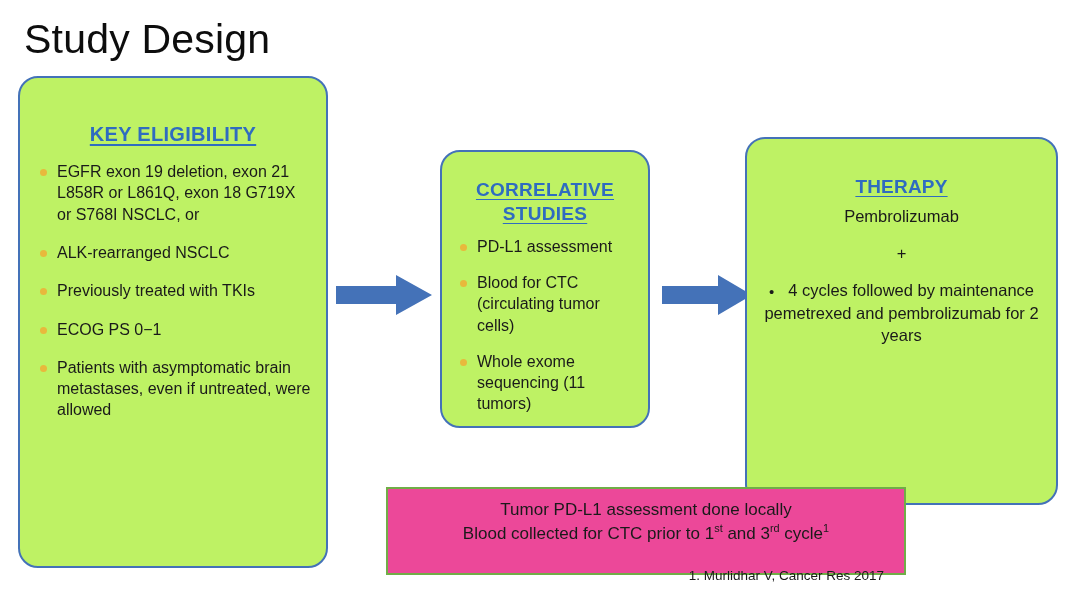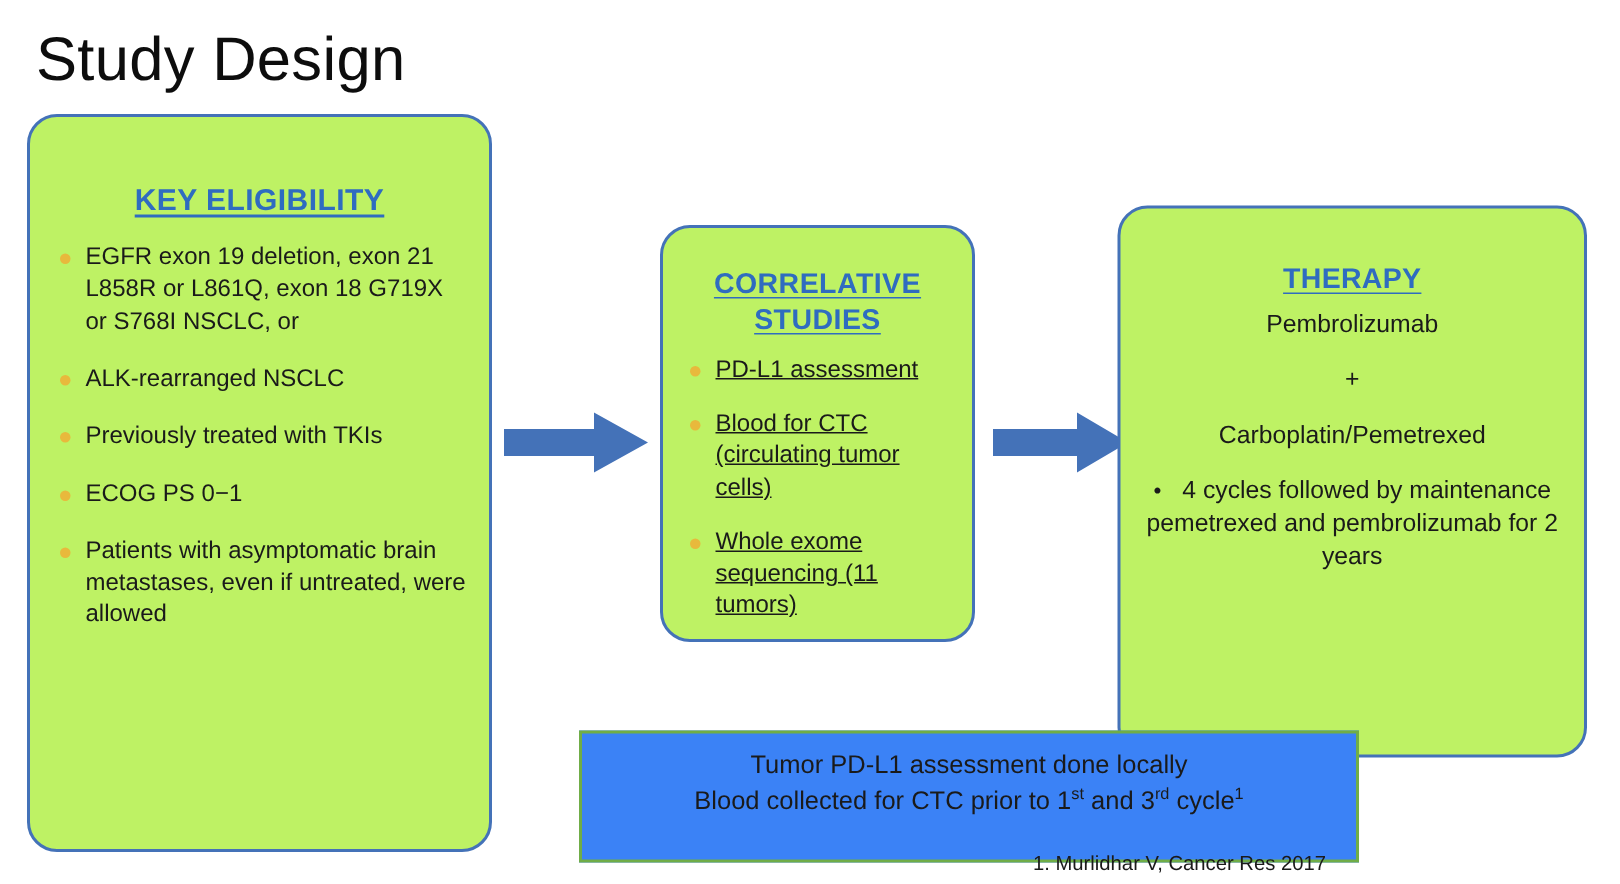--- a/index.html
+++ b/index.html
@@ -80,21 +80,21 @@
     position: absolute;
     left: 4px;
     top: 8px;
     width: 7px;
     height: 7px;
     border-radius: 50%;
     background: #e8b93c;
   }
   .list-eligibility { margin: 0 14px 0 16px; }
   .list-eligibility .bullet-item { margin-bottom: 17px; }
-  .list-correlative { margin: 0 10px 0 14px; text-decoration: underline; }
+  .list-correlative { margin: 0 10px 0 14px; }
   .list-correlative .bullet-item { margin-bottom: 15px; font-size: 16px; }
 
   
   .therapy-body {
     text-align: center;
     font-size: 16.5px;
     line-height: 1.34;
     padding: 0 14px;
   }
   .therapy-line { margin: 0 0 15px 0; }
@@ -112,21 +112,21 @@
 
   
   .green-box {
     position: absolute;
     left: 386px;
     top: 487px;
     width: 520px;
     height: 88px;
     box-sizing: border-box;
     border: 2px solid #70ad47;
-    background: #3b82f6;
+    background: #ec4899;
     padding: 9px 16px 0 16px;
   }
   .green-line {
     text-align: center;
     font-size: 17px;
     line-height: 1.42;
     color: #1a1a1a;
   }
   .green-cite {
     text-align: right;
@@ -180,21 +180,20 @@
   <svg width="94" height="46" viewBox="0 0 94 46">
     <polygon points="0,14 56,14 56,3 90,23 56,43 56,32 0,32" fill="#4472b8"></polygon>
   </svg>
 </div>
 
 <div class="panel panel-therapy">
   <div class="panel-heading heading-regular h-therapy">THERAPY</div>
   <div class="therapy-body">
     <div class="therapy-line">Pembrolizumab</div>
     <div class="therapy-plus">+</div>
-    <div class="therapy-line">Carboplatin/Pemetrexed</div>
     <div class="therapy-para">
       <span class="dot">•</span><span>4 cycles followed by maintenance pemetrexed and pembrolizumab for 2 years</span>
     </div>
   </div>
 </div>
 
 <div class="green-box">
   <div class="green-line">Tumor PD-L1 assessment done locally</div>
   <div class="green-line"><span>Blood collected for CTC prior to 1</span><sup>st</sup><span> and 3</span><sup>rd</sup><span> cycle</span><sup>1</sup></div>
   <div class="green-cite">1. Murlidhar V, Cancer Res 2017</div>

